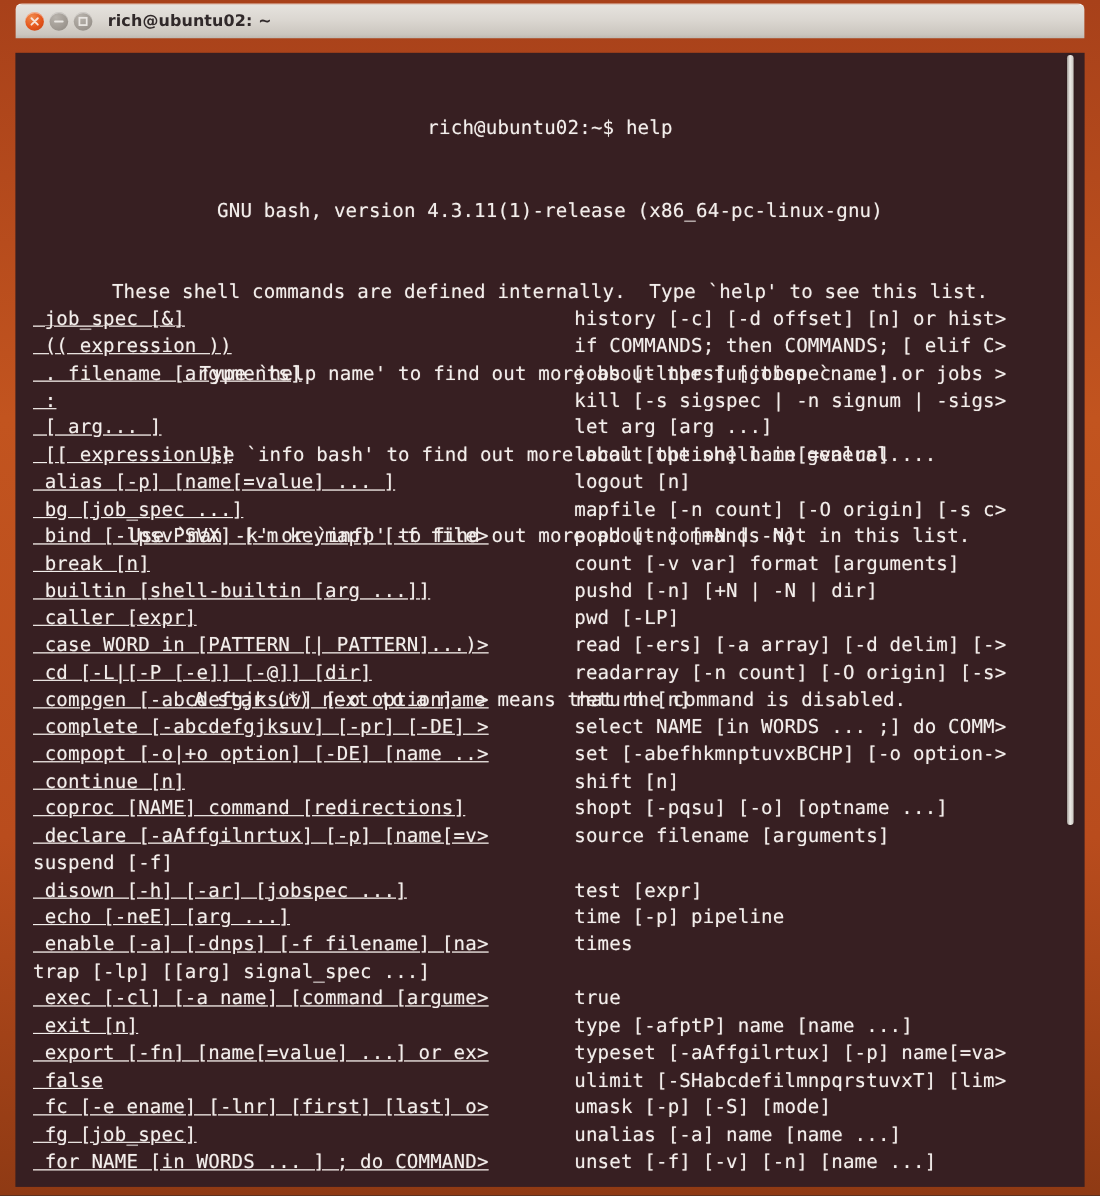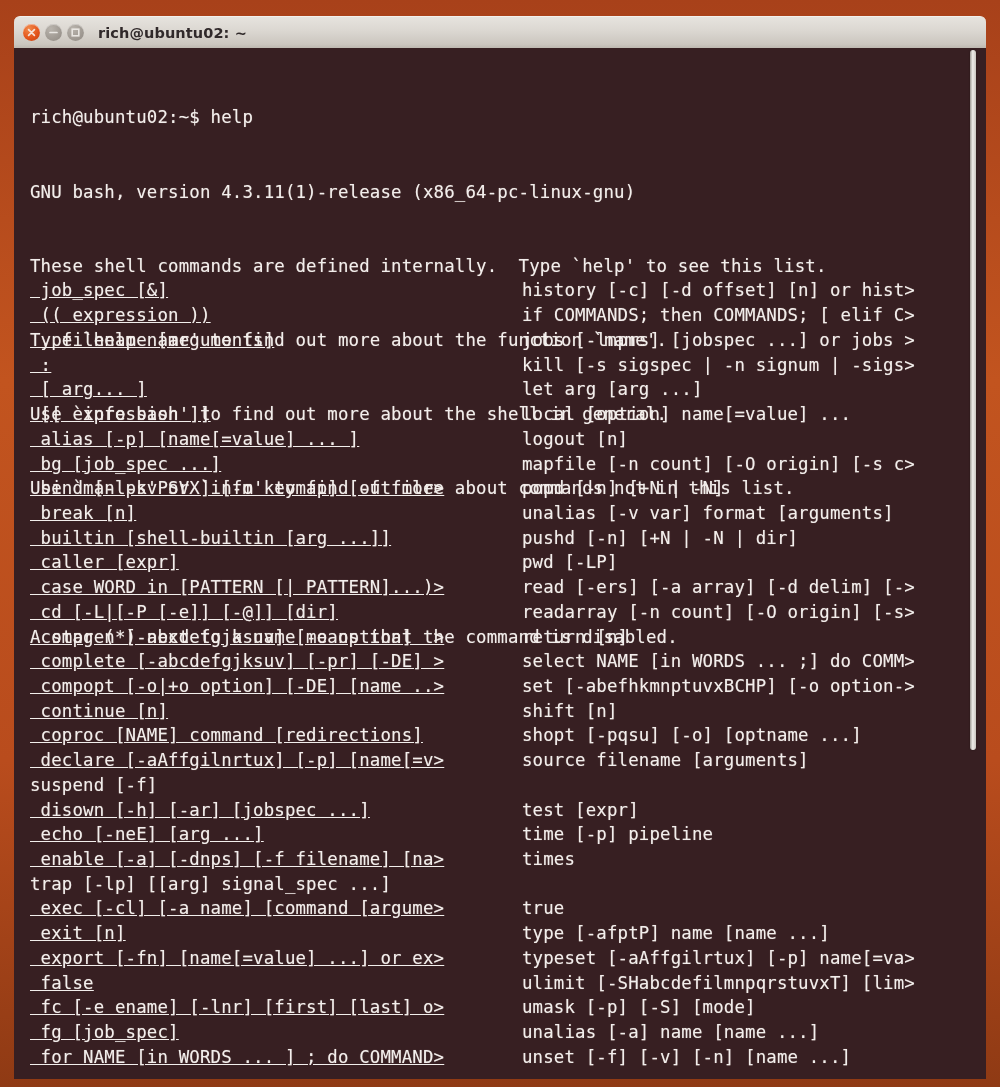--- a/index.html
+++ b/index.html
@@ -15,21 +15,21 @@
     overflow: hidden;
     background: linear-gradient(180deg, #a8411a 0%, #c2541f 35%, #b94c1d 70%, #8f3a14 100%);
     font-family: "DejaVu Sans Mono", "Liberation Mono", monospace;
     box-sizing: border-box;
   }
 
   
   #titlebar {
     position: absolute;
     left: 14px;
-    top: 16px;
+    top: 3px;
     width: 972px;
     height: 32px;
     border-radius: 6px 6px 0 0;
     background: linear-gradient(180deg, #e6e3de 0%, #dbd7d1 45%, #cbc6bf 88%, #bdb8b0 100%);
     border-top: 1px solid #f2f0ed;
     box-sizing: border-box;
     display: flex;
     align-items: center;
     overflow: hidden;
   }
@@ -87,20 +87,21 @@
     position: absolute;
     left: 16px;
     top: 8px;
     width: 940px;
     color: #f2eeec;
     font-size: 17.4px;
     line-height: 24.72px;
     white-space: pre;
     letter-spacing: 0.15px;
     text-shadow: 0 0 1px rgba(255,235,225,0.45);
+    text-align: center;
   }
 
   .term-line { height: 24.72px; }
 
   
   #builtin-list {
     position: absolute;
     left: 16px;
     top: 8px;
     width: 940px;
@@ -217,21 +218,21 @@
         <div class="builtin-row">
           <div class="builtin-col left"> bg [job_spec ...]</div>
           <div class="builtin-col right">mapfile [-n count] [-O origin] [-s c&gt;</div>
         </div>
         <div class="builtin-row">
           <div class="builtin-col left"> bind [-lpsvPSVX] [-m keymap] [-f file&gt;</div>
           <div class="builtin-col right">popd [-n] [+N | -N]</div>
         </div>
         <div class="builtin-row">
           <div class="builtin-col left"> break [n]</div>
-          <div class="builtin-col right">unalias [-v var] format [arguments]</div>
+          <div class="builtin-col right">count [-v var] format [arguments]</div>
         </div>
         <div class="builtin-row">
           <div class="builtin-col left"> builtin [shell-builtin [arg ...]]</div>
           <div class="builtin-col right">pushd [-n] [+N | -N | dir]</div>
         </div>
         <div class="builtin-row">
           <div class="builtin-col left"> caller [expr]</div>
           <div class="builtin-col right">pwd [-LP]</div>
         </div>
         <div class="builtin-row">

